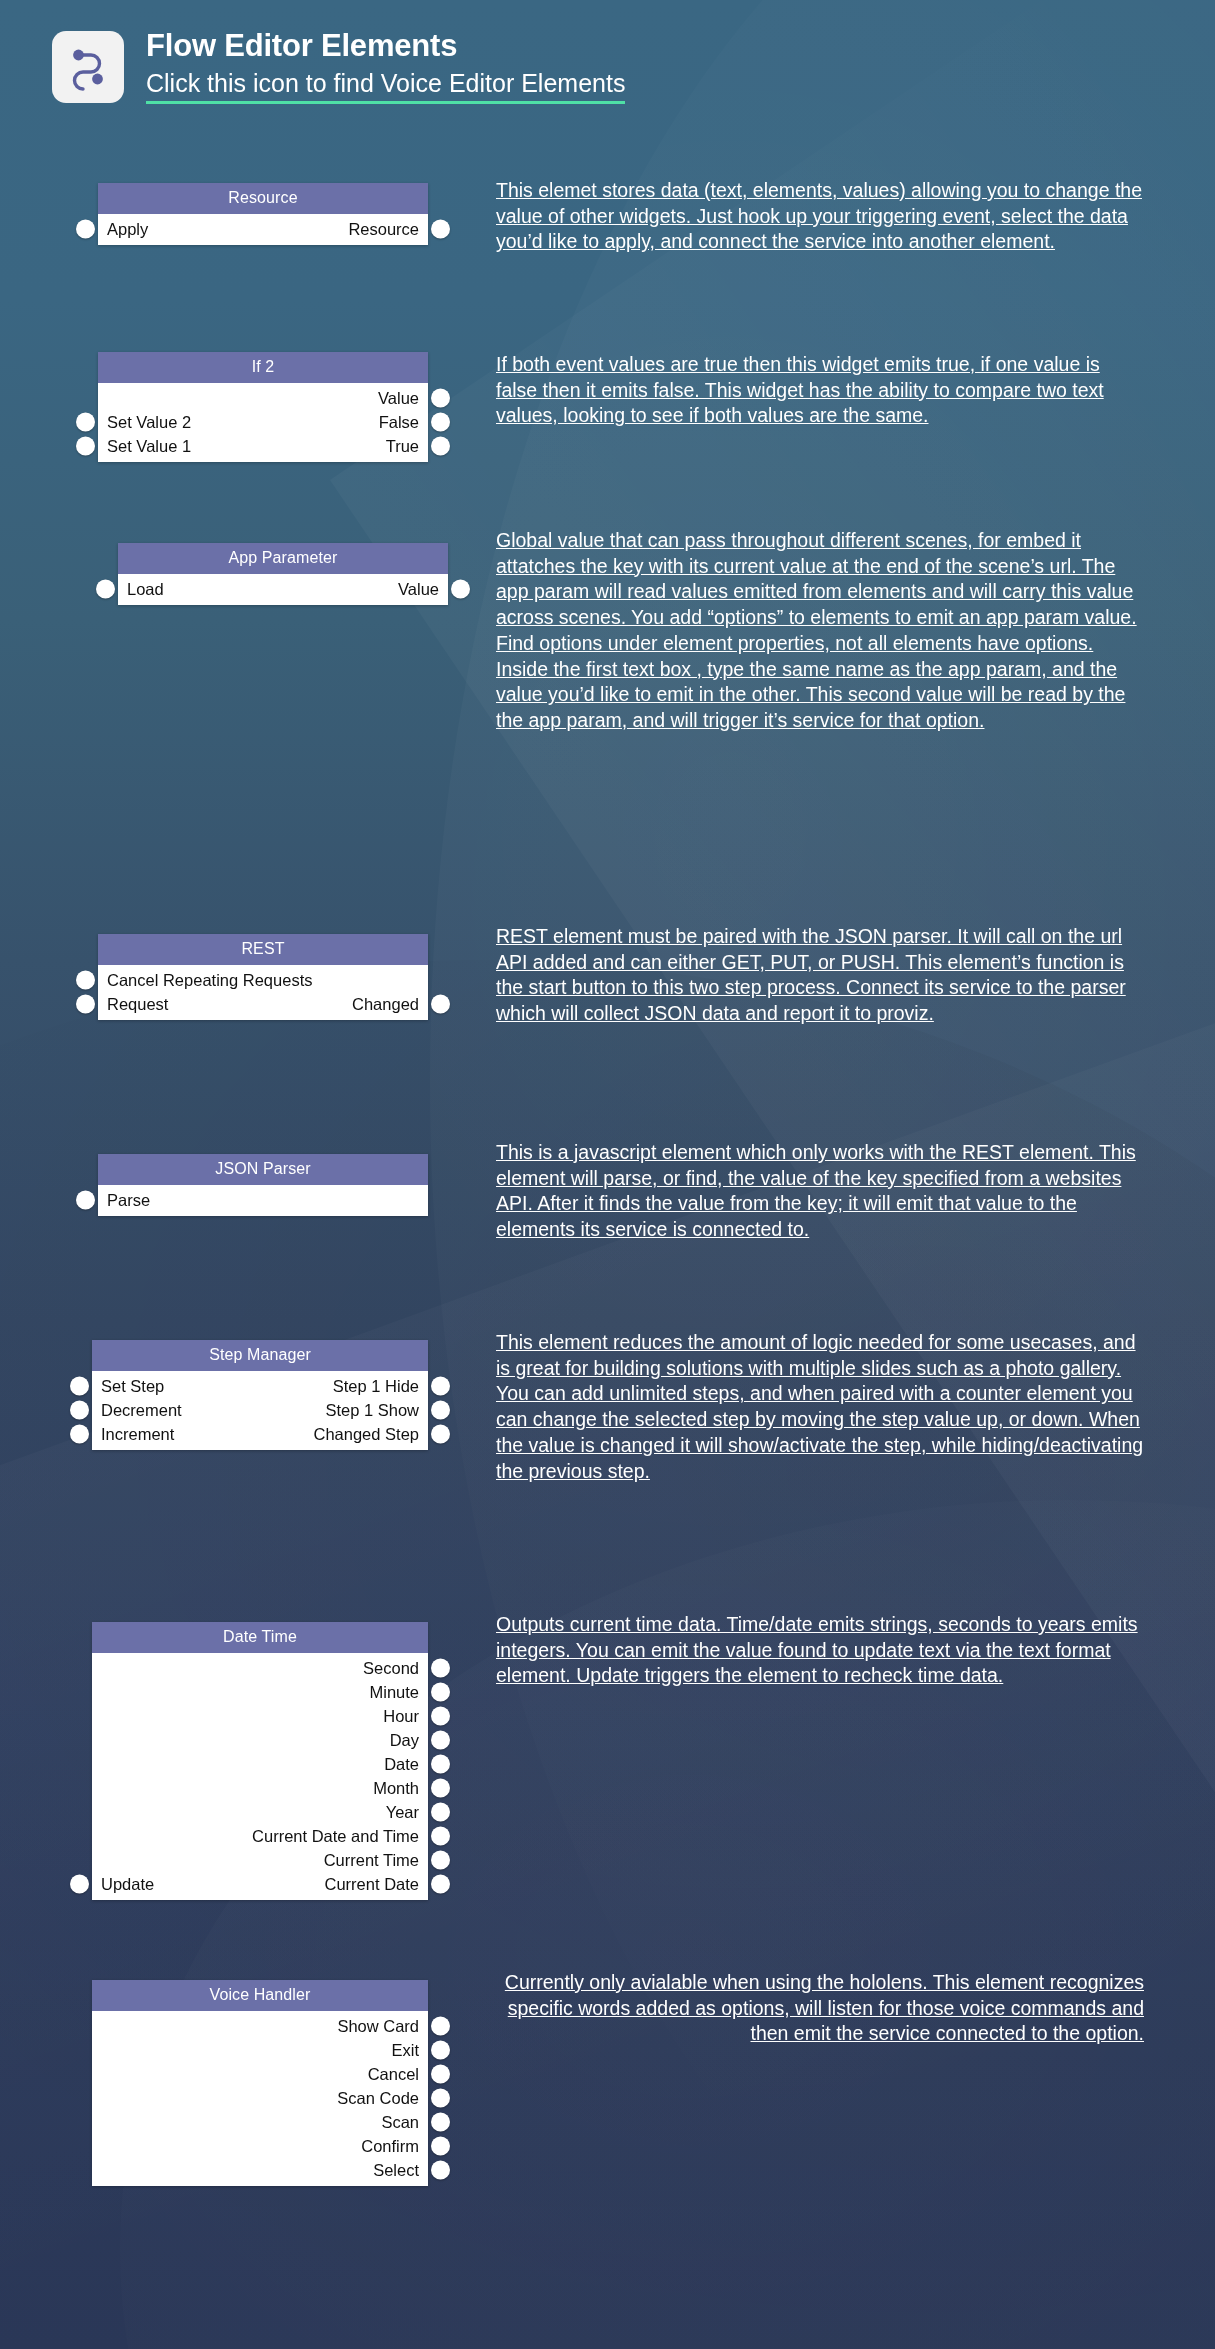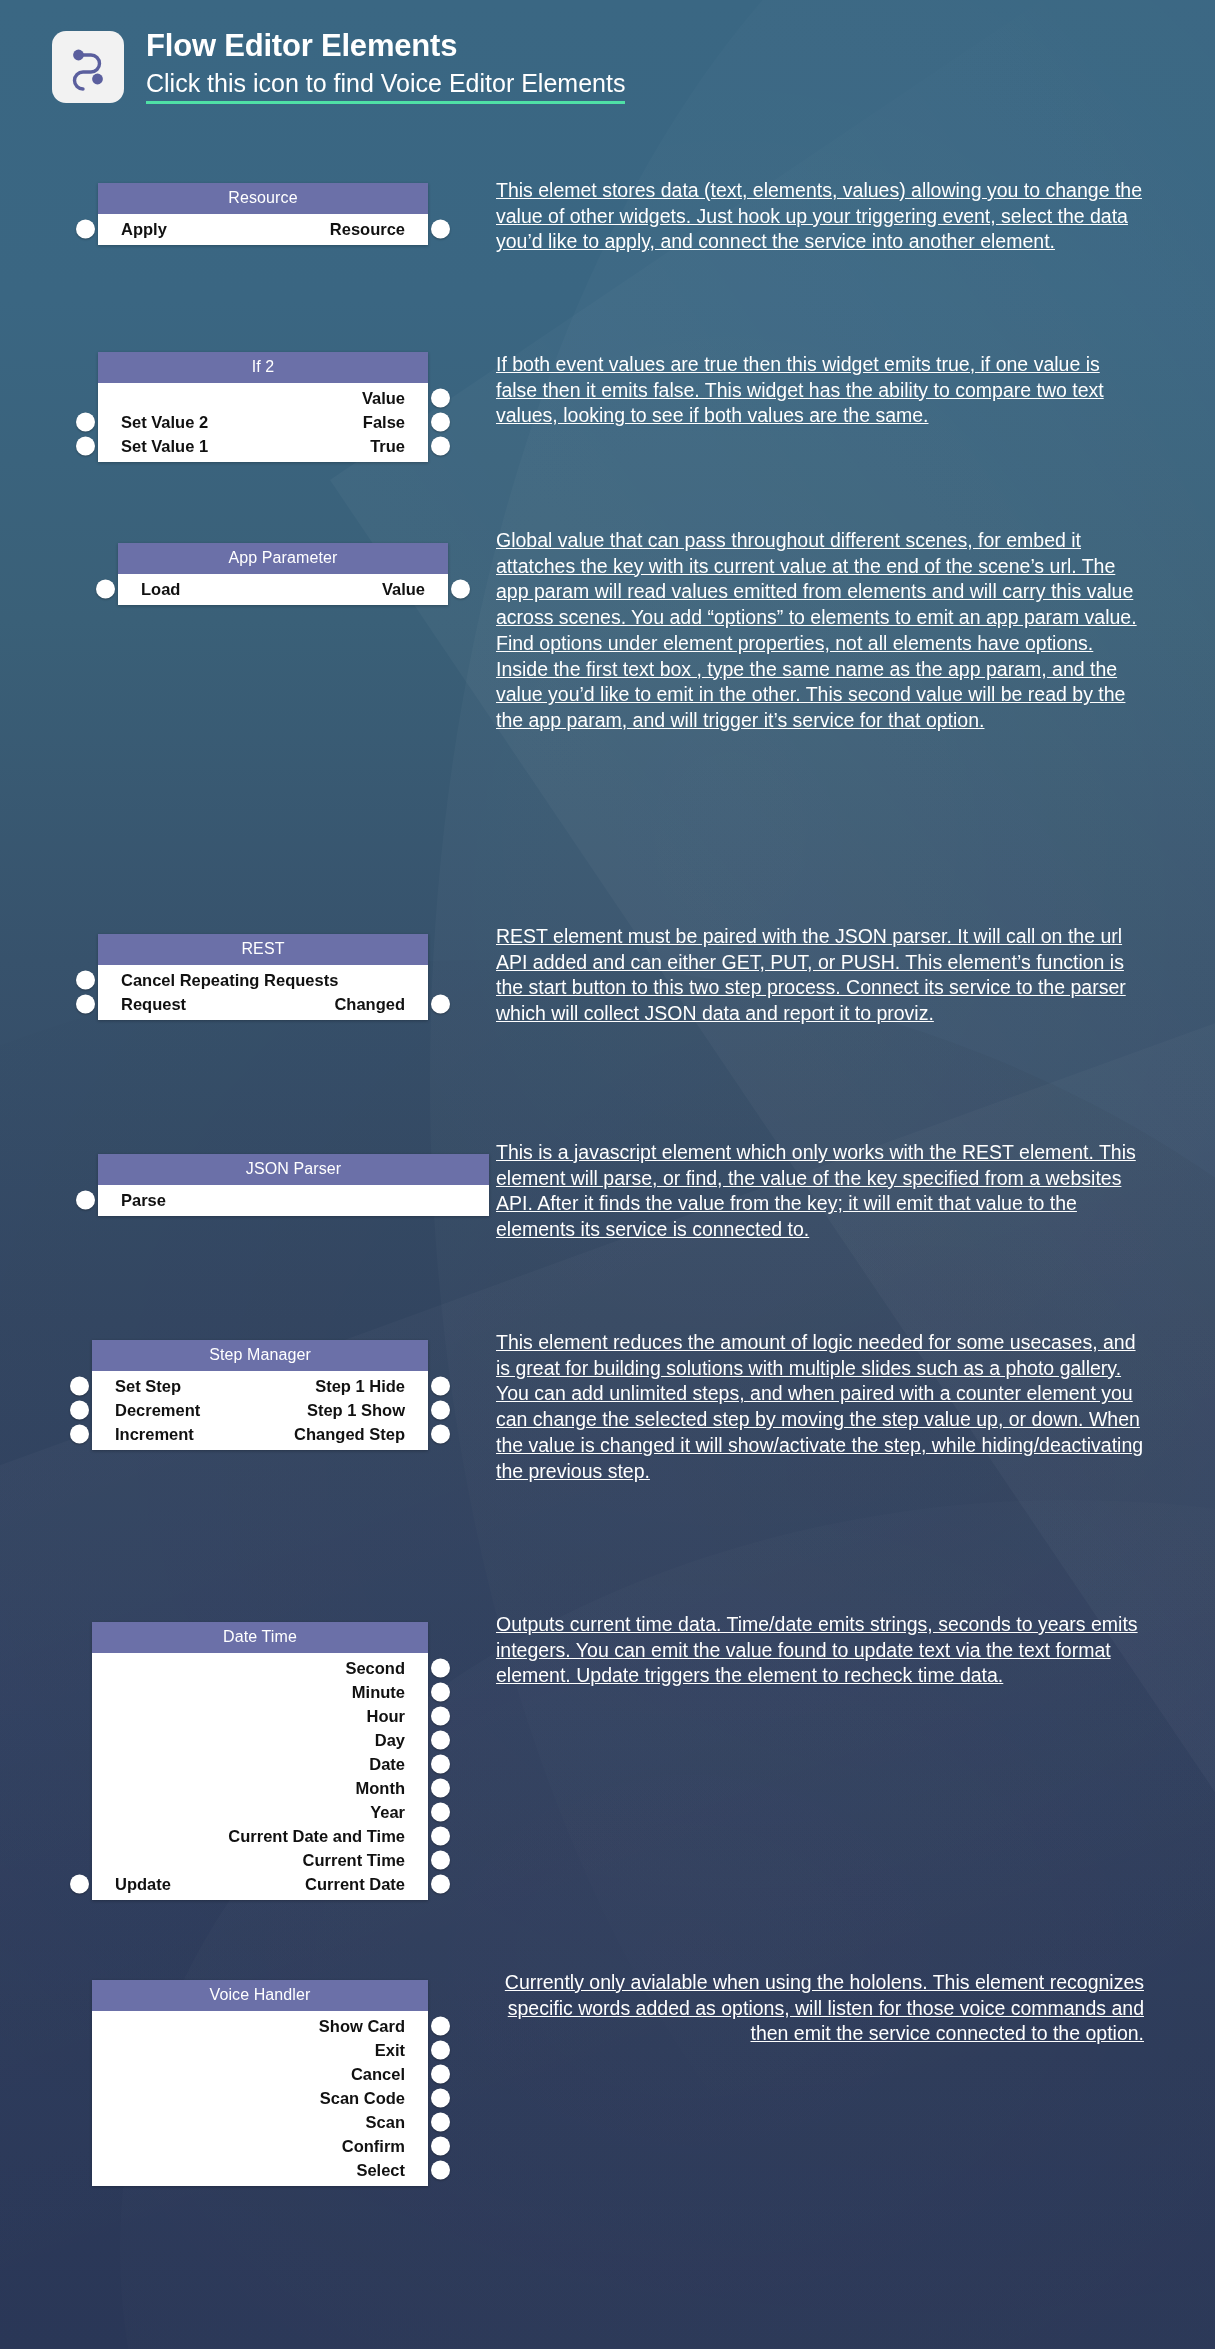--- a/index.html
+++ b/index.html
@@ -129,23 +129,22 @@
   .card-body {
     background: #ffffff;
     padding: 3px 0 4px 0;
   }
   .card-row {
     position: relative;
     height: 24px;
     display: flex;
     align-items: center;
     justify-content: space-between;
-    padding: 0 23px;
+    padding: 0 9px;
     box-sizing: border-box;
-    font-weight: bold;
   }
   .slot-in, .slot-out {
     font-size: 16.5px;
     color: #111111;
     line-height: 1;
     white-space: nowrap;
   }
   .slot-in { text-align: left; }
   .slot-out { text-align: right; margin-left: auto; }
 
@@ -265,21 +264,21 @@
             <div class="card-row">
               <span class="slot-in">Request</span>
               <span class="slot-out">Changed</span>
               <span class="dot left"></span>
               <span class="dot right"></span>
             </div>
           </div>
         </div>
       </div>
       <div class="desc" style="top: 924px;">REST element must be paired with the JSON parser. It will call on the url API added and can either GET, PUT, or PUSH. This element’s function is the start button to this two step process. Connect its service to the parser which will collect JSON data and report it to proviz.</div>
-      <div class="card-wrap" style="left: 98px; top: 1154px; width: 391px;">
+      <div class="card-wrap" style="left: 98px; top: 1154px; width: 330px;">
         <div class="card">
           <div class="card-title">JSON Parser</div>
           <div class="card-body">
             <div class="card-row">
               <span class="slot-in">Parse</span>
               <span class="slot-out"></span>
               <span class="dot left"></span>
             </div>
           </div>
         </div>

